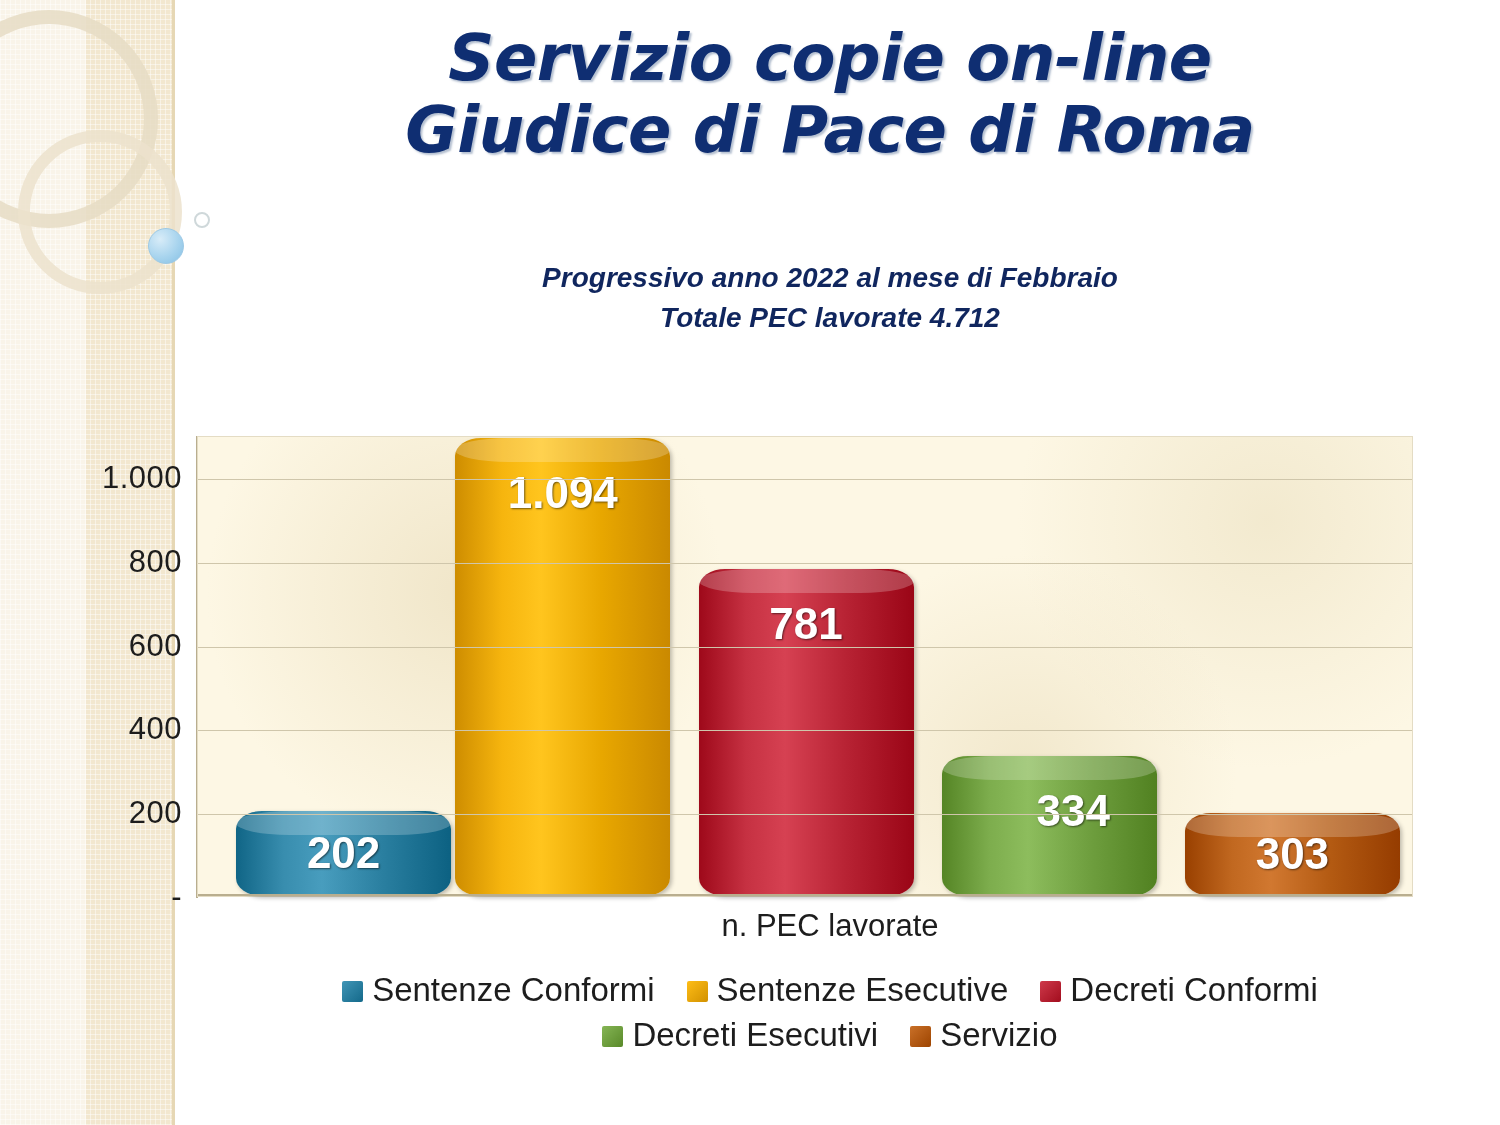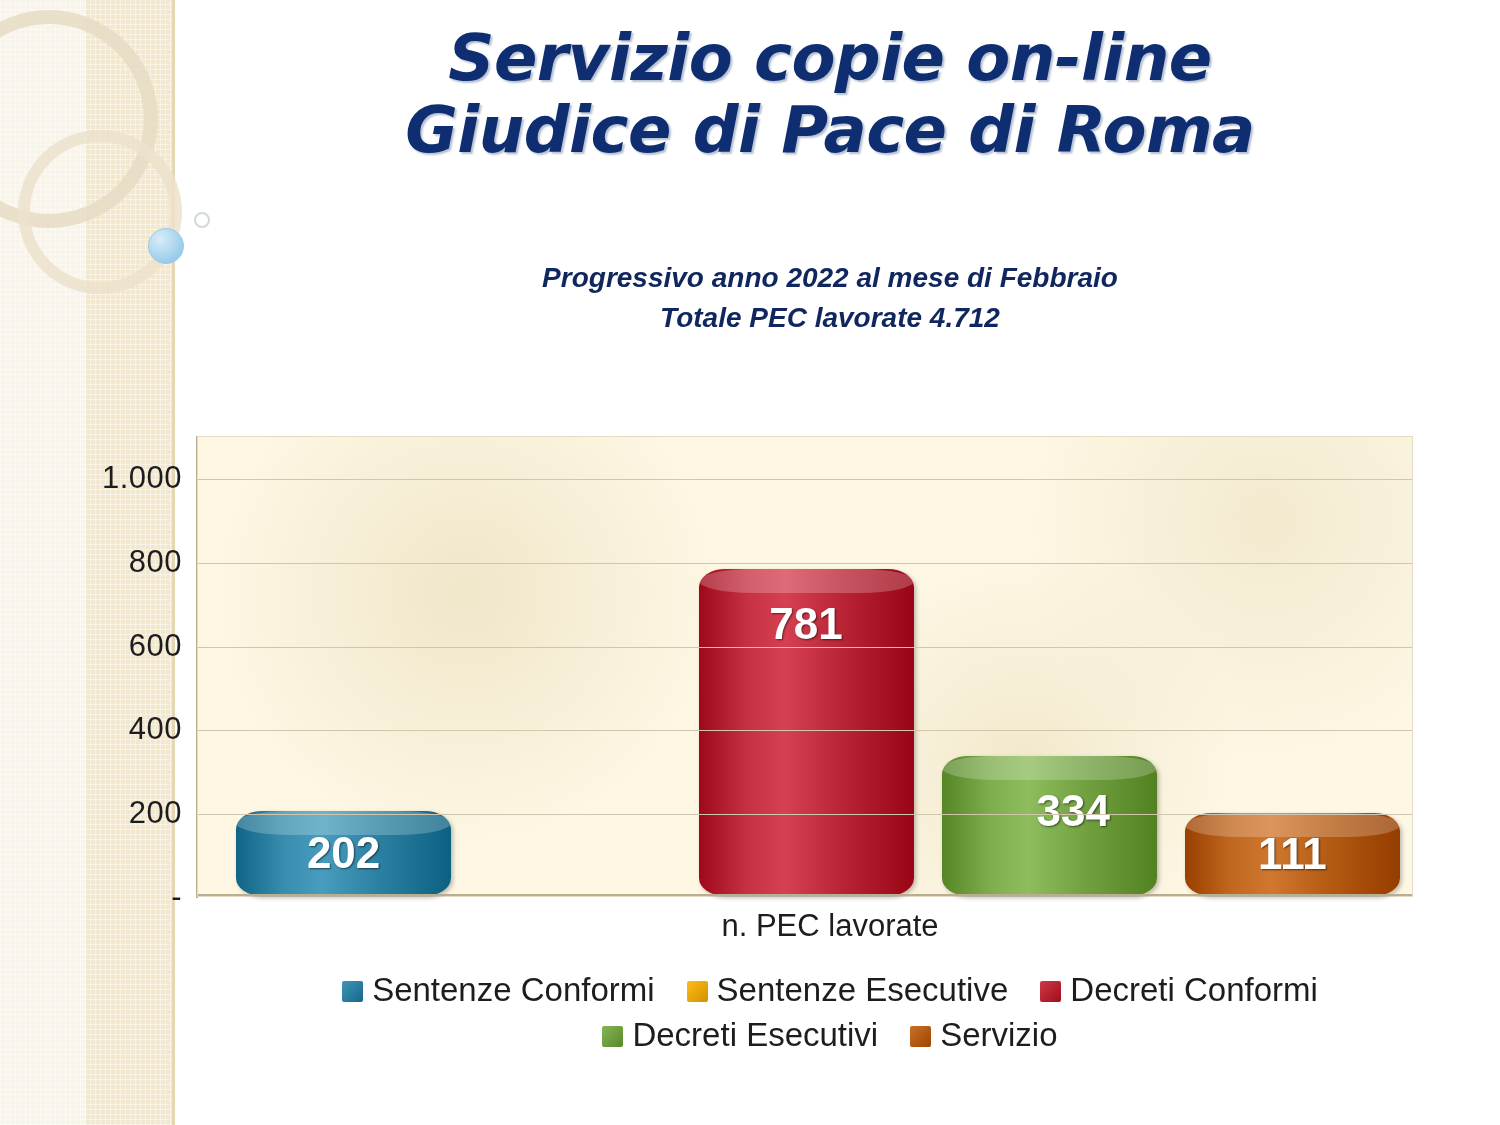--- a/index.html
+++ b/index.html
@@ -225,31 +225,35 @@
     <div class="y-label" style="top: 41.9091px;">1.000</div>
   </div>
 <div class="y-axis-line"></div>
 
 <div class="chart-area">
   <div class="bars">
       <div class="bar" style="left: 14.1px; width: 215px; height: 84.6564px; background: linear-gradient(to right, rgb(16, 101, 134) 0%, rgb(56, 141, 174) 22%, rgb(72, 157, 190) 40%, rgb(42, 127, 160) 68%, rgb(12, 97, 130) 100%); margin-left: 24px;">
         <div class="cap"></div>
         <div class="val" style="top: 16.3282px;">202</div>
       </div>
+      <div class="bar" style="left: 257.3px; width: 215px; height: 458.485px; background: linear-gradient(to right, rgb(206, 141, 0) 0%, rgb(246, 181, 14) 22%, rgb(255, 197, 30) 40%, rgb(232, 167, 0) 68%, rgb(202, 137, 0) 100%);">
+        <div class="cap"></div>
+        <div class="val" style="top: 30px;">1.094</div>
+      </div>
       <div class="bar" style="left: 500.5px; width: 215px; height: 327.31px; background: linear-gradient(to right, rgb(158, 9, 26) 0%, rgb(198, 49, 66) 22%, rgb(214, 65, 82) 40%, rgb(184, 35, 52) 68%, rgb(154, 5, 22) 100%);">
         <div class="cap"></div>
         <div class="val" style="top: 30px;">781</div>
       </div>
       <div class="bar" style="left: 743.7px; width: 215px; height: 139.976px; background: linear-gradient(to right, rgb(85, 133, 37) 0%, rgb(125, 173, 77) 22%, rgb(141, 189, 93) 40%, rgb(111, 159, 63) 68%, rgb(81, 129, 33) 100%);">
         <div class="cap"></div>
         <div class="val" style="top: 30px; padding-left: 48px;">334</div>
       </div>
       <div class="bar" style="left: 986.9px; width: 215px; height: 82.98px; background: linear-gradient(to right, rgb(153, 64, 0) 0%, rgb(193, 104, 32) 22%, rgb(209, 120, 48) 40%, rgb(179, 90, 18) 68%, rgb(149, 60, 0) 100%);">
         <div class="cap"></div>
-        <div class="val" style="top: 15.49px;">111</div>
+        <div class="val" style="top: 15.49px;">303</div>
       </div>
     </div>
   <div class="axis-base"></div>
 <div class="gridline" style="top: 377.182px;"></div>
     <div class="gridline" style="top: 293.364px;"></div>
     <div class="gridline" style="top: 209.545px;"></div>
     <div class="gridline" style="top: 125.727px;"></div>
     <div class="gridline" style="top: 41.9091px;"></div>
   </div>
 

